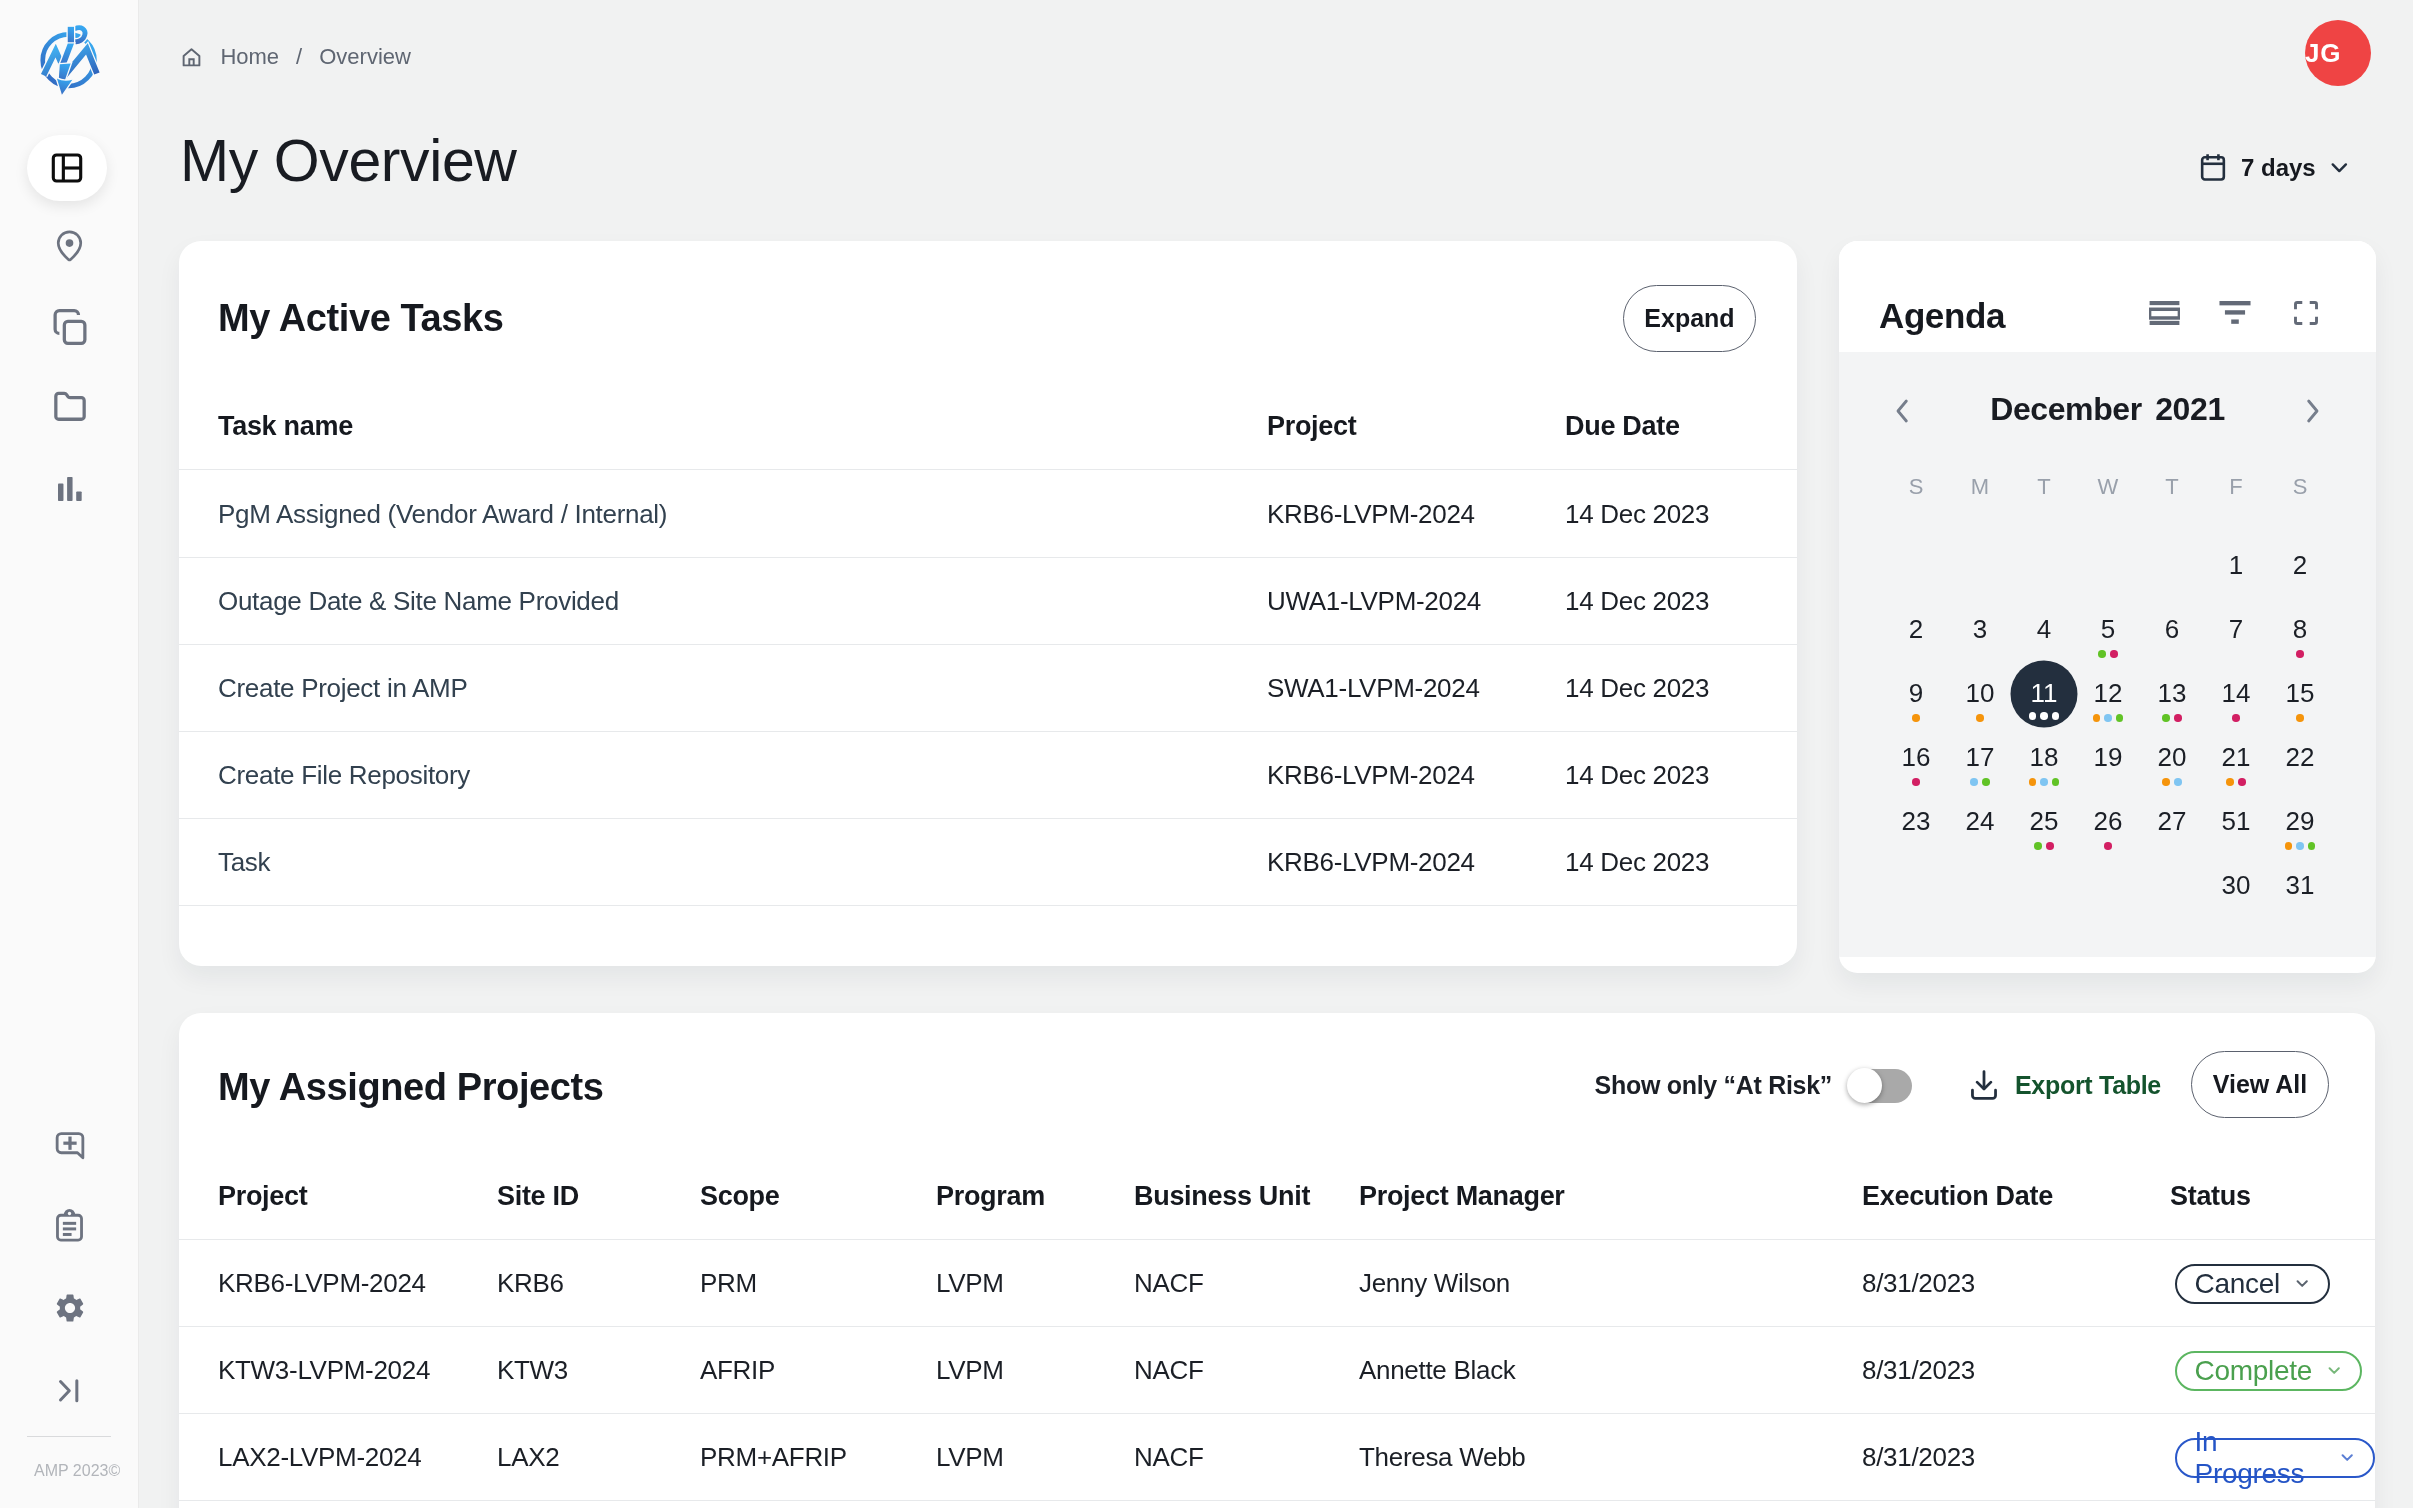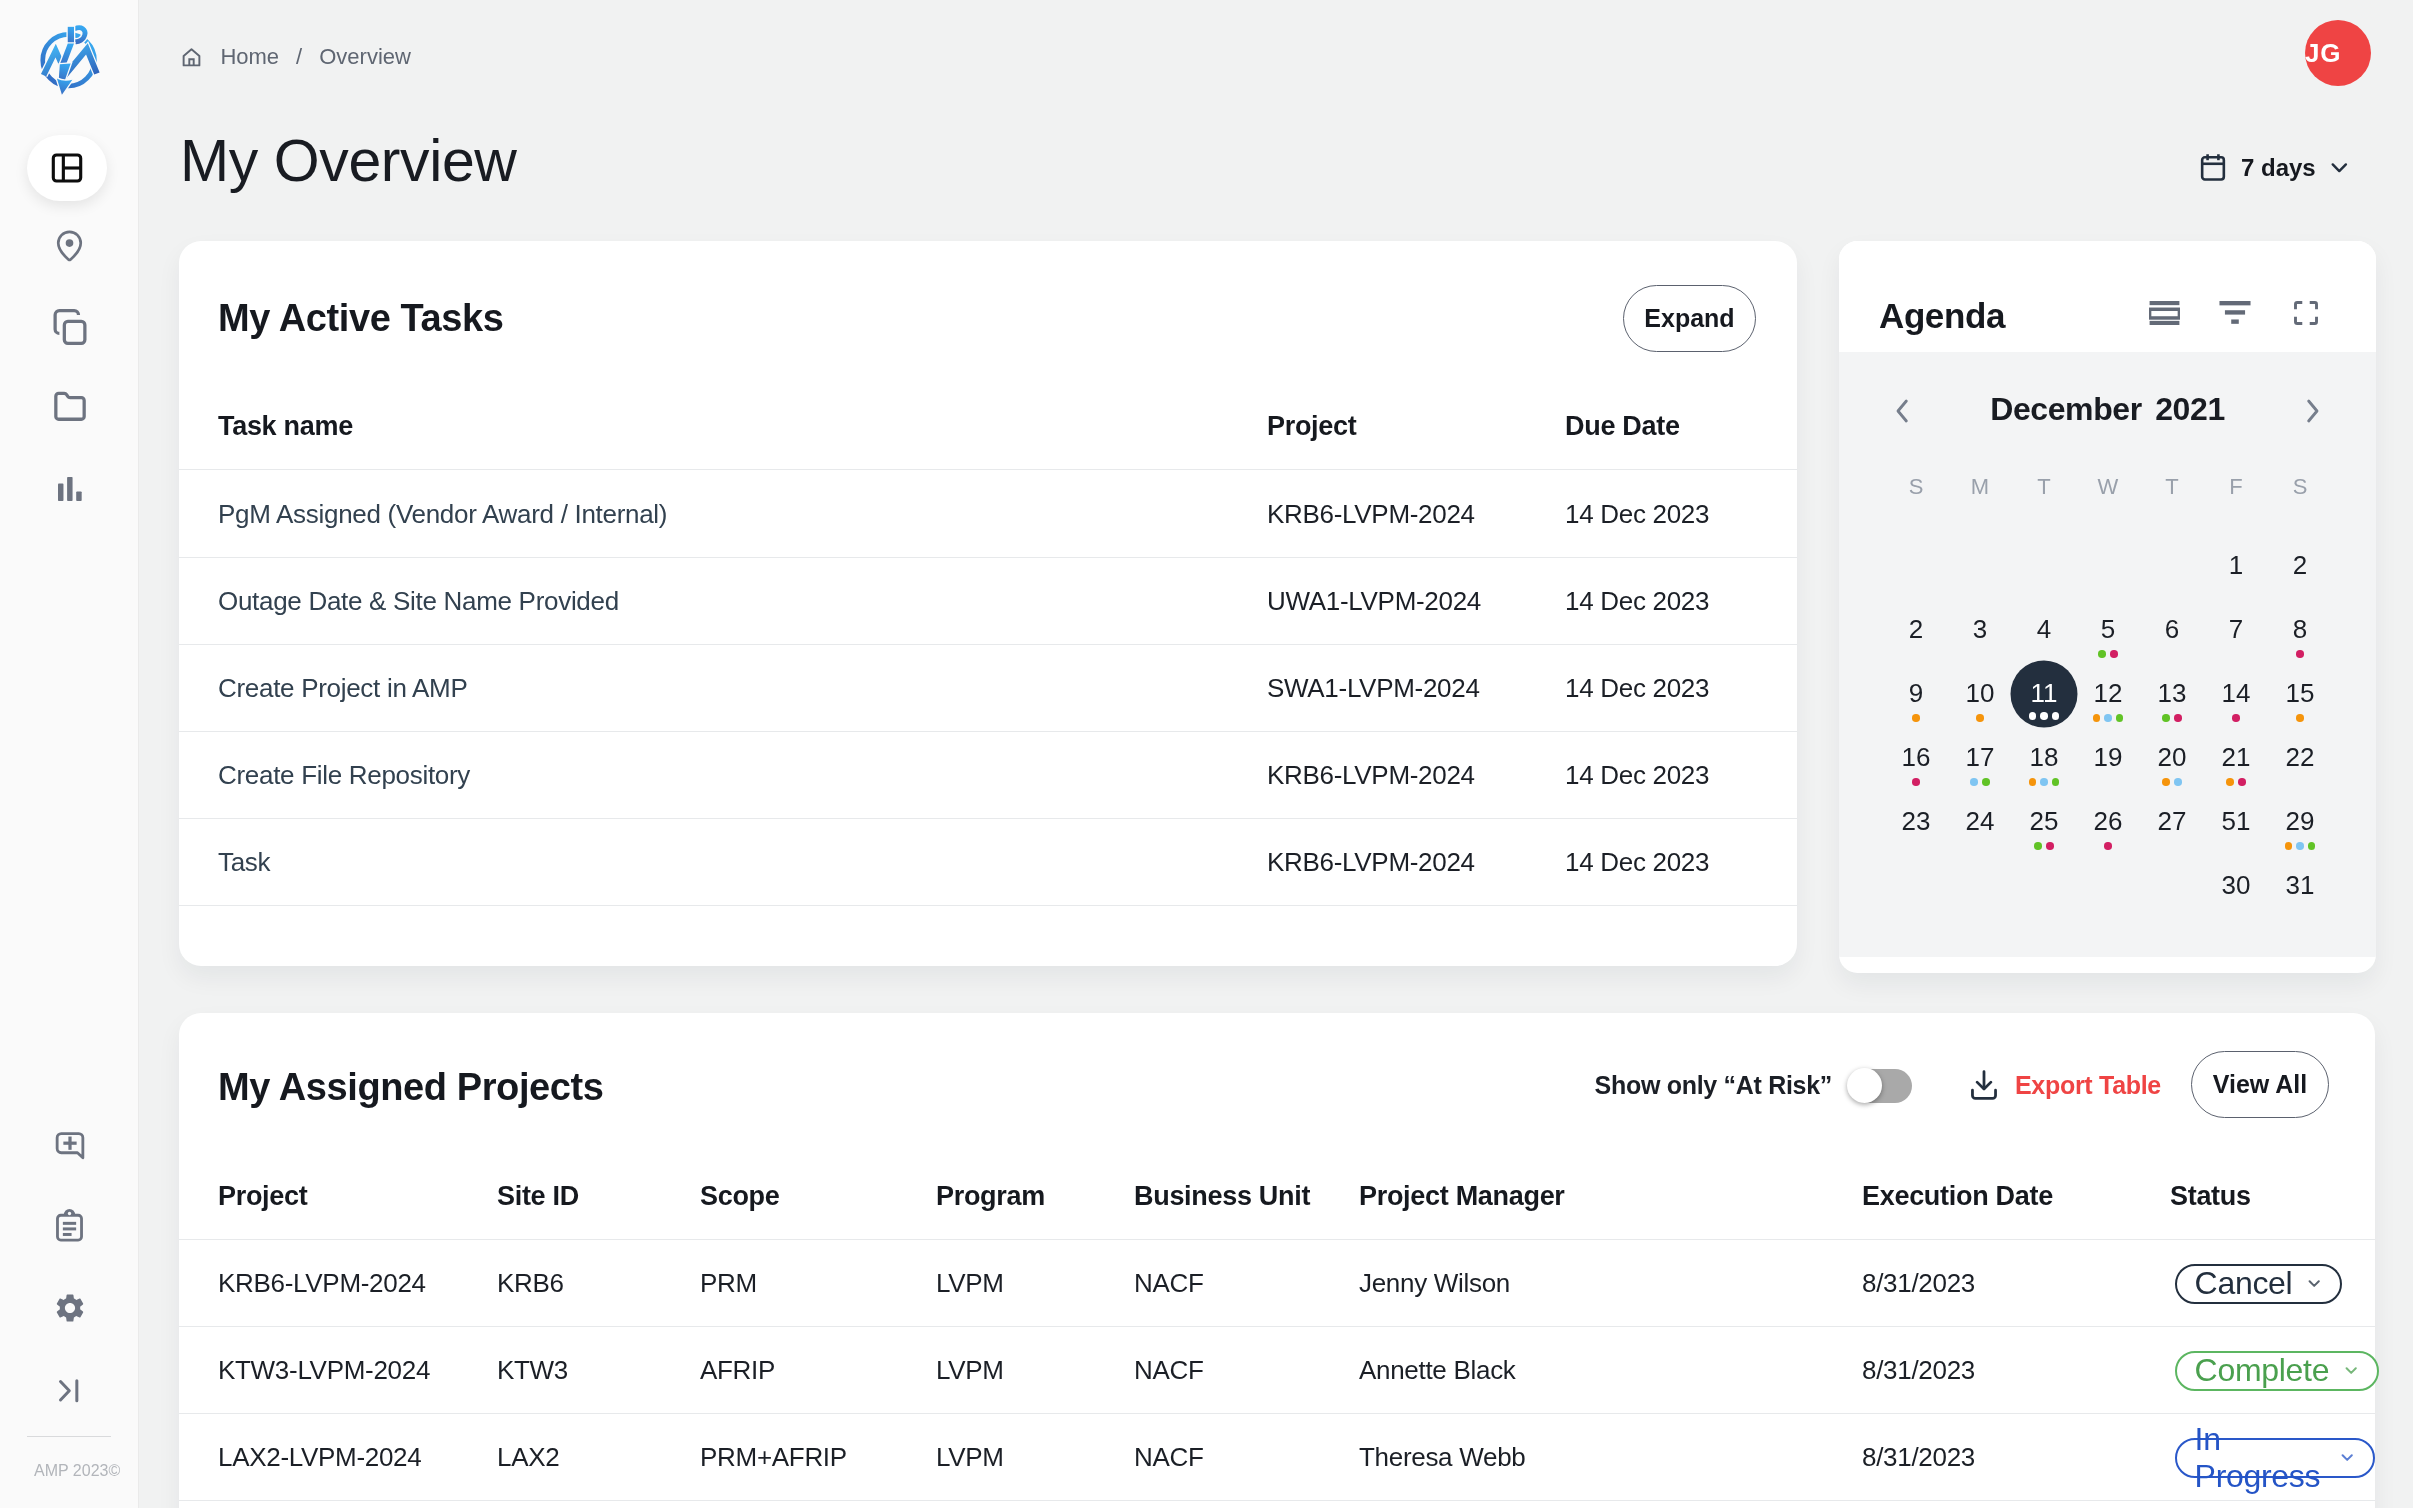--- a/index.html
+++ b/index.html
@@ -109,38 +109,38 @@
 .day-cell.selected .day-num { color:#ffffff; }
 .day-cell.selected .day-dots { top:50px; }
 
 
 .projects .card-title { position:absolute; left:39px; top:53px; }
 .ctl { position:absolute; display:flex; align-items:center; }
 .ctl-risk-label { right:543px; top:55px; height:34px; font-size:25px; font-weight:700; color:#1b1f26; letter-spacing:-0.3px; }
 .toggle { position:absolute; left:1669px; top:56px; width:64px; height:34px; border-radius:17px; background:#a9a9a9; cursor:pointer; }
 .toggle .knob { position:absolute; left:-0.8px; top:-0.8px; width:35px; height:35px; border-radius:50%; background:#fff; box-shadow:0 1.7px 5px rgba(0,0,0,0.35); }
 .ctl-export { left:1791px; top:55px; height:34px; color:#232f3e; cursor:pointer; }
-.ctl-export .label { margin-left:17px; font-size:25px; font-weight:700; color:#ef4444; letter-spacing:-0.3px; }
+.ctl-export .label { margin-left:17px; font-size:25px; font-weight:700; color:#14532d; letter-spacing:-0.3px; }
 .btn-viewall { position:absolute; left:2012px; top:38px; width:138px; }
 .p-row { position:absolute; left:0; right:0; height:87px; border-bottom:0.8px solid #e7e9eb; }
 .p-row .cell { position:absolute; top:0; height:87px; display:flex; align-items:center; font-size:26px; color:#1b1f26; letter-spacing:-0.3px; }
 .p-head-row { top:140px; }
 .p-head-row .cell { font-weight:700; color:#16191f; font-size:27px; letter-spacing:-0.3px; }
 .cell.c-proj { left:39px; }
 .cell.c-site { left:318px; }
 .cell.c-scope { left:521px; }
 .cell.c-prog { left:757px; }
 .cell.c-bu { left:955px; }
 .cell.c-pm { left:1180px; }
 .cell.c-exec { left:1683px; }
 .cell.c-status { left:1962px;margin-left:29px; }
 .status-pill {
   margin-left:5px; display:flex; align-items:center; height:40px; padding:0 17px 0 17.6px;
   border-radius:20px; border:2.1px solid currentColor; background:#fff;
-  font-size:32px; cursor:pointer;
+  font-size:28px; cursor:pointer;
 }
 .status-pill .sp-chev { margin-left:12.6px; }
 .status-cancel { color:#232f3e; }
 .status-complete { color:#4aa04e; border-color:#5cb661; }
 .status-inprogress { color:#2454c6; border-color:#2a58c9; }
 .status-pill .sp-label { color:inherit; }
 </style>
 </head>
 <body>
 

